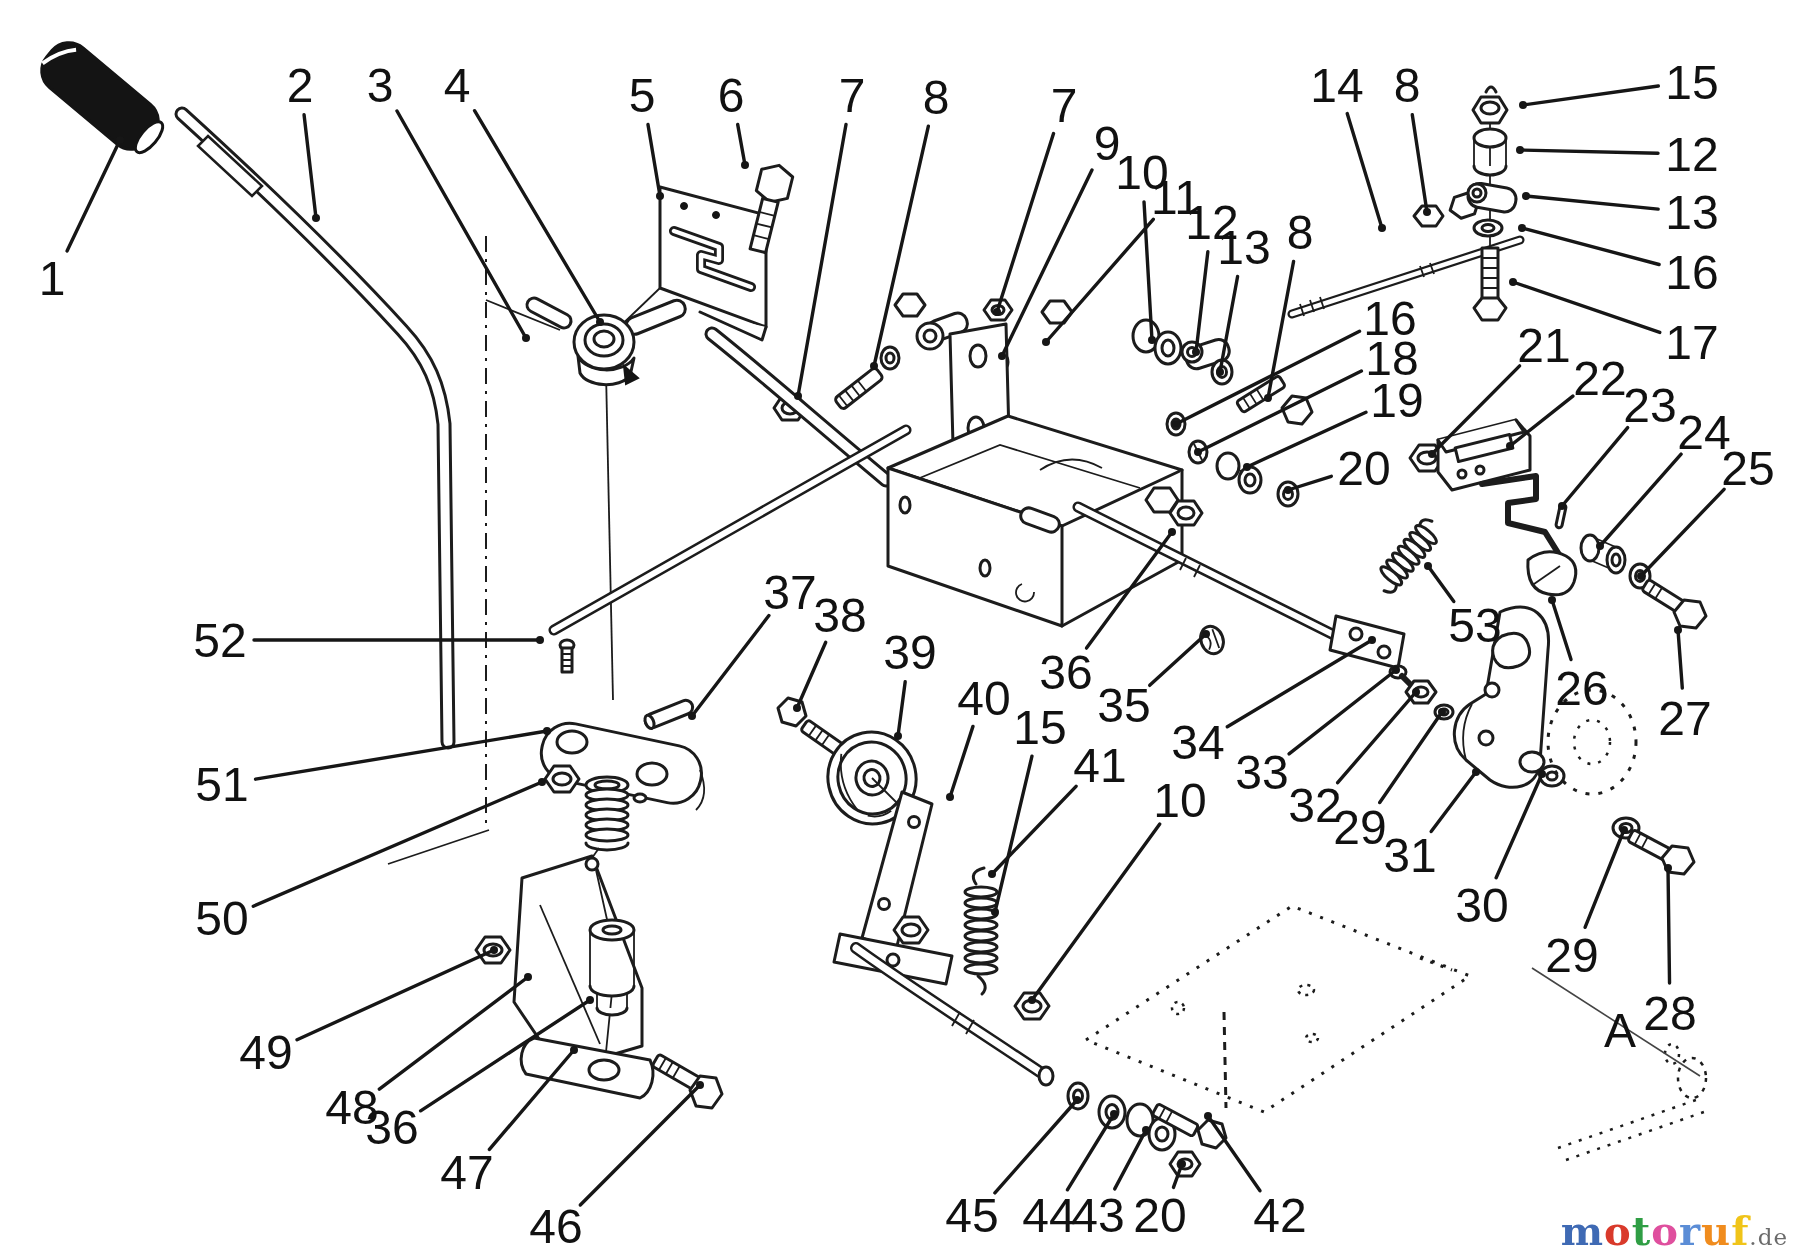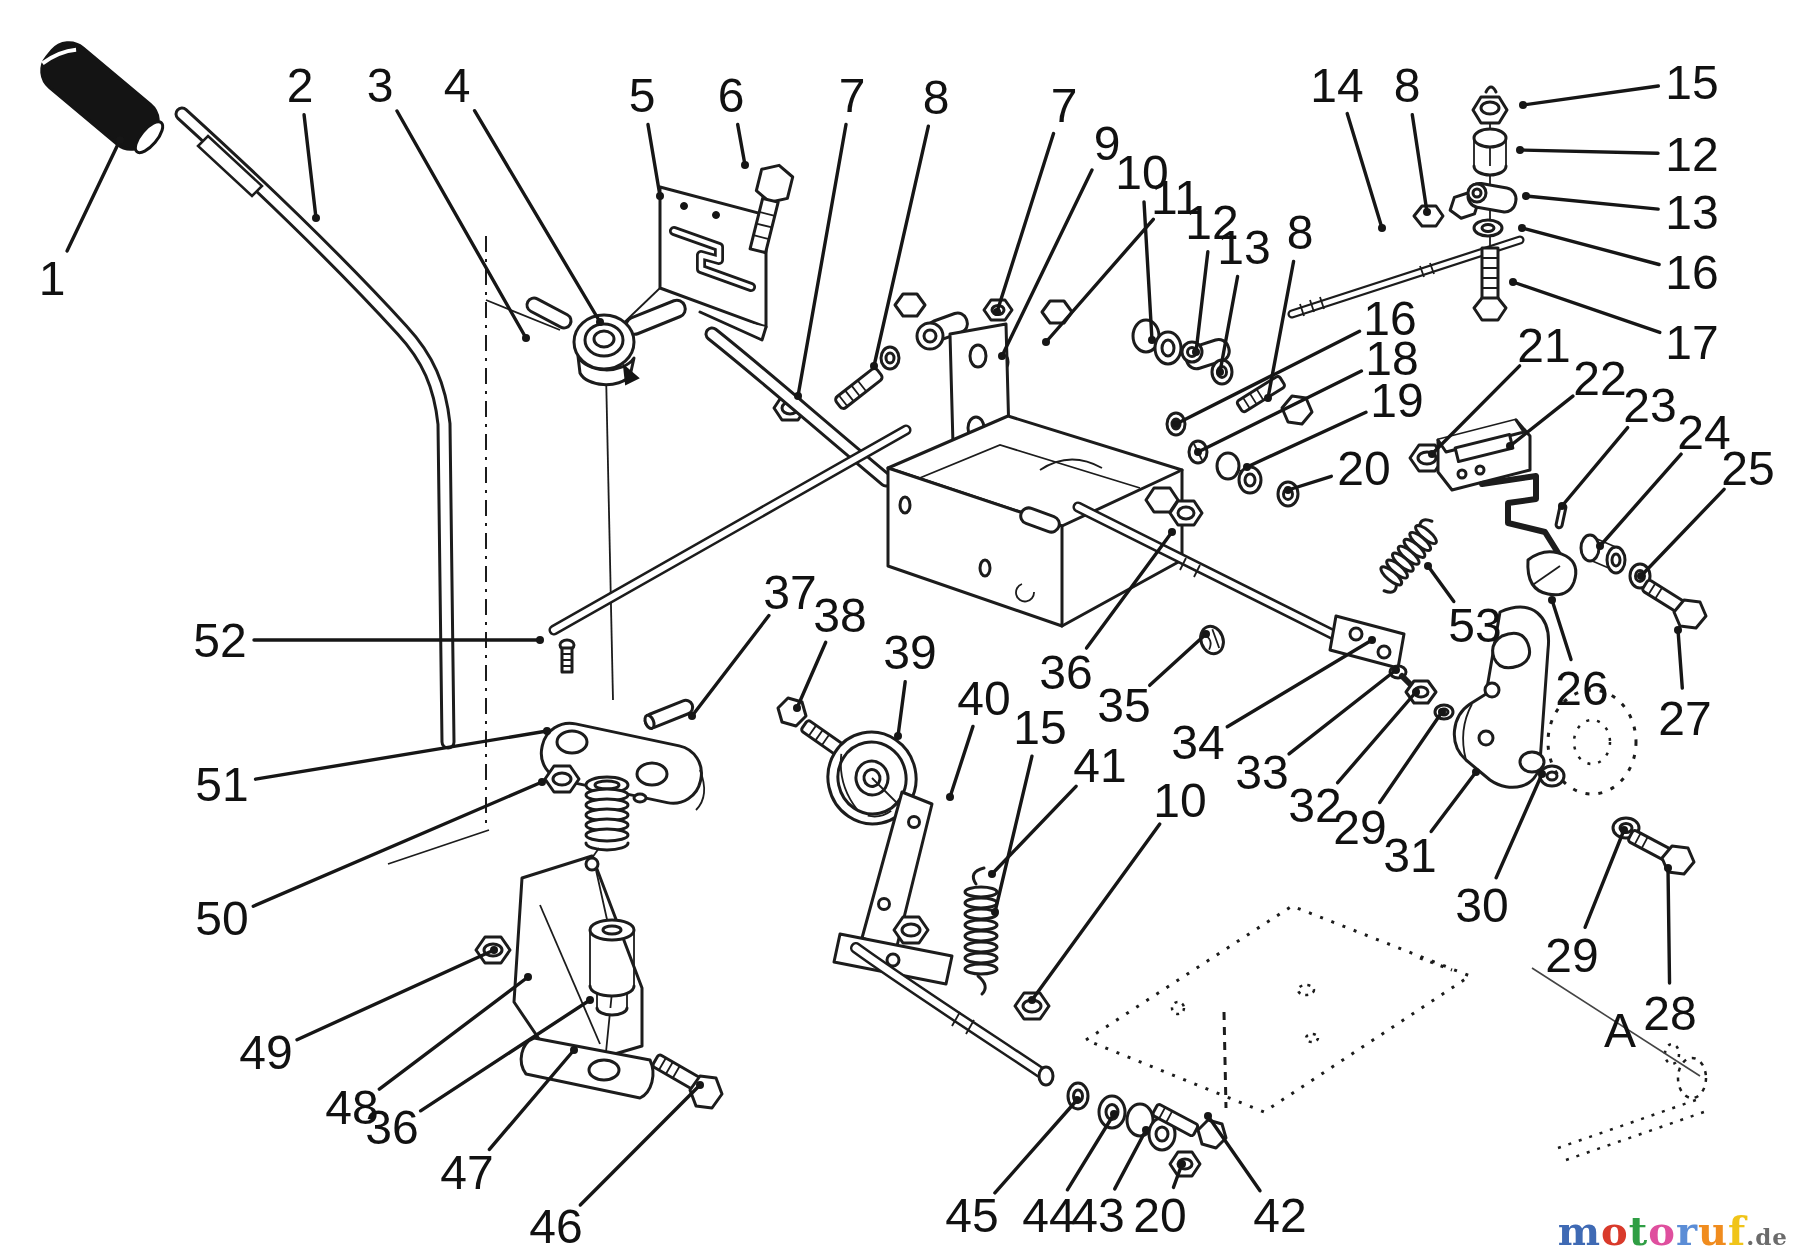--- a/index.html
+++ b/index.html
@@ -7,21 +7,21 @@
   #stage{position:relative;width:1800px;height:1260px;background:#fff;overflow:hidden;
          font-family:"Liberation Sans", sans-serif;}
   svg{position:absolute;left:0;top:0;}
   .part{stroke:#1c1c1c;stroke-width:3;fill:#ffffff;stroke-linejoin:round;stroke-linecap:round;}
   .part-thin{stroke:#1c1c1c;stroke-width:1.8;fill:none;}
   .dark{fill:#141414;stroke:#141414;}
   .callout-text{font-family:"Liberation Sans",sans-serif;font-size:48px;fill:#111;}
   .leader{stroke:#161616;stroke-width:3.4;stroke-linecap:round;}
   #watermark{position:absolute;right:12px;bottom:6px;font-family:"DejaVu Serif",serif;
              font-weight:bold;font-size:40px;letter-spacing:1px;white-space:nowrap;}
-  #watermark .suffix{font-size:23px;font-weight:bold;}
+  #watermark .suffix{font-size:23px;font-weight:normal;}
 </style>
 </head>
 <body>
 
 <div id="stage">
 <svg width="1800" height="1260" viewBox="0 0 1800 1260">
 
   <g transform="rotate(40 100 96)">
     <rect x="34" y="70" width="132" height="52" rx="22" class="dark" stroke-width="3"></rect>
     <path d="M52,76 q-12,12 -17,32" stroke="#fff" stroke-width="4" fill="none"></path>

